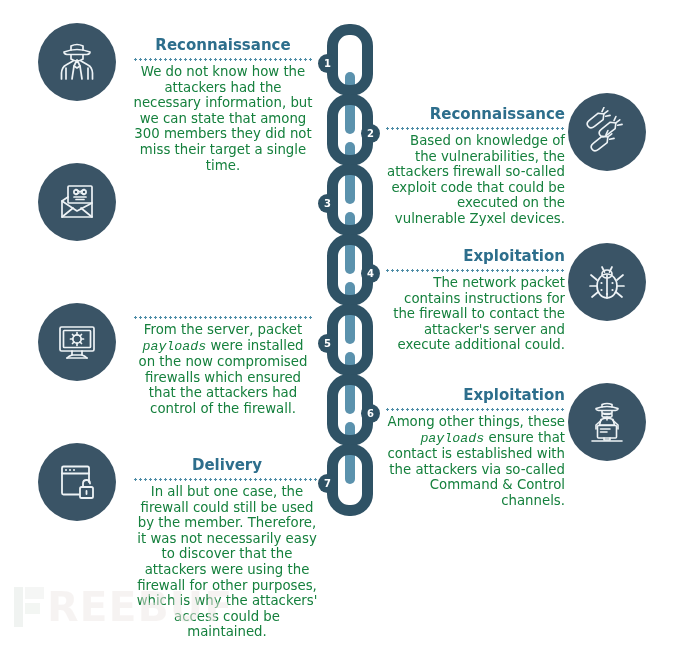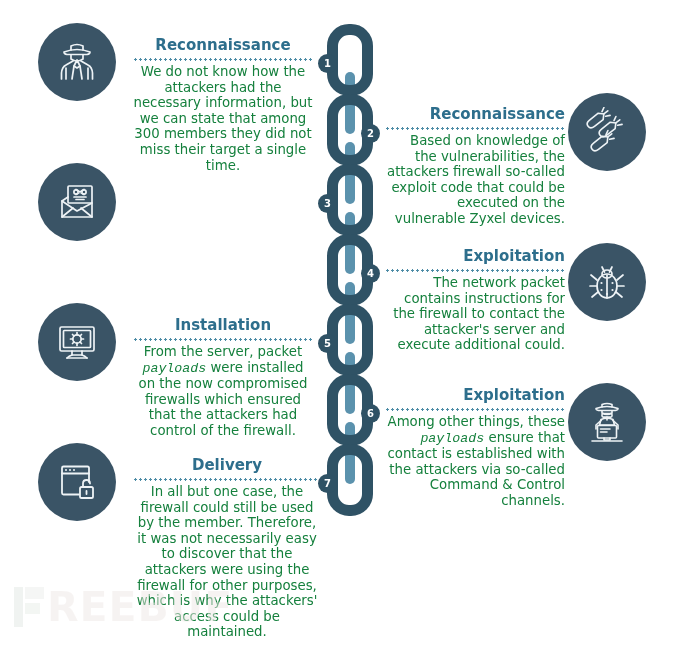--- a/index.html
+++ b/index.html
@@ -259,21 +259,20 @@
   </div>
 
 
   <div class="block right" style="left:385px; top:247px; width:180px;">
     <h3>Exploitation</h3>
     <div class="dots"></div>
     <p>The network packet contains instructions for the firewall to contact the attacker's server and execute additional could.</p>
   </div>
 
   <div class="block left" style="left:133px; top:316px; width:180px;">
-    <h3>Installation</h3>
     <div class="dots"></div>
     <p><span>From the server, packet </span><em>payloads</em><span> were installed on the now compromised firewalls which ensured that the attackers had control of the firewall.</span></p>
   </div>
 
   <div class="block right" style="left:385px; top:386px; width:180px;">
     <h3>Exploitation</h3>
     <div class="dots"></div>
     <p><span>Among other things, these </span><em>payloads</em><span> ensure that contact is established with the attackers via so-called Command &amp; Control channels.</span></p>
   </div>
 

